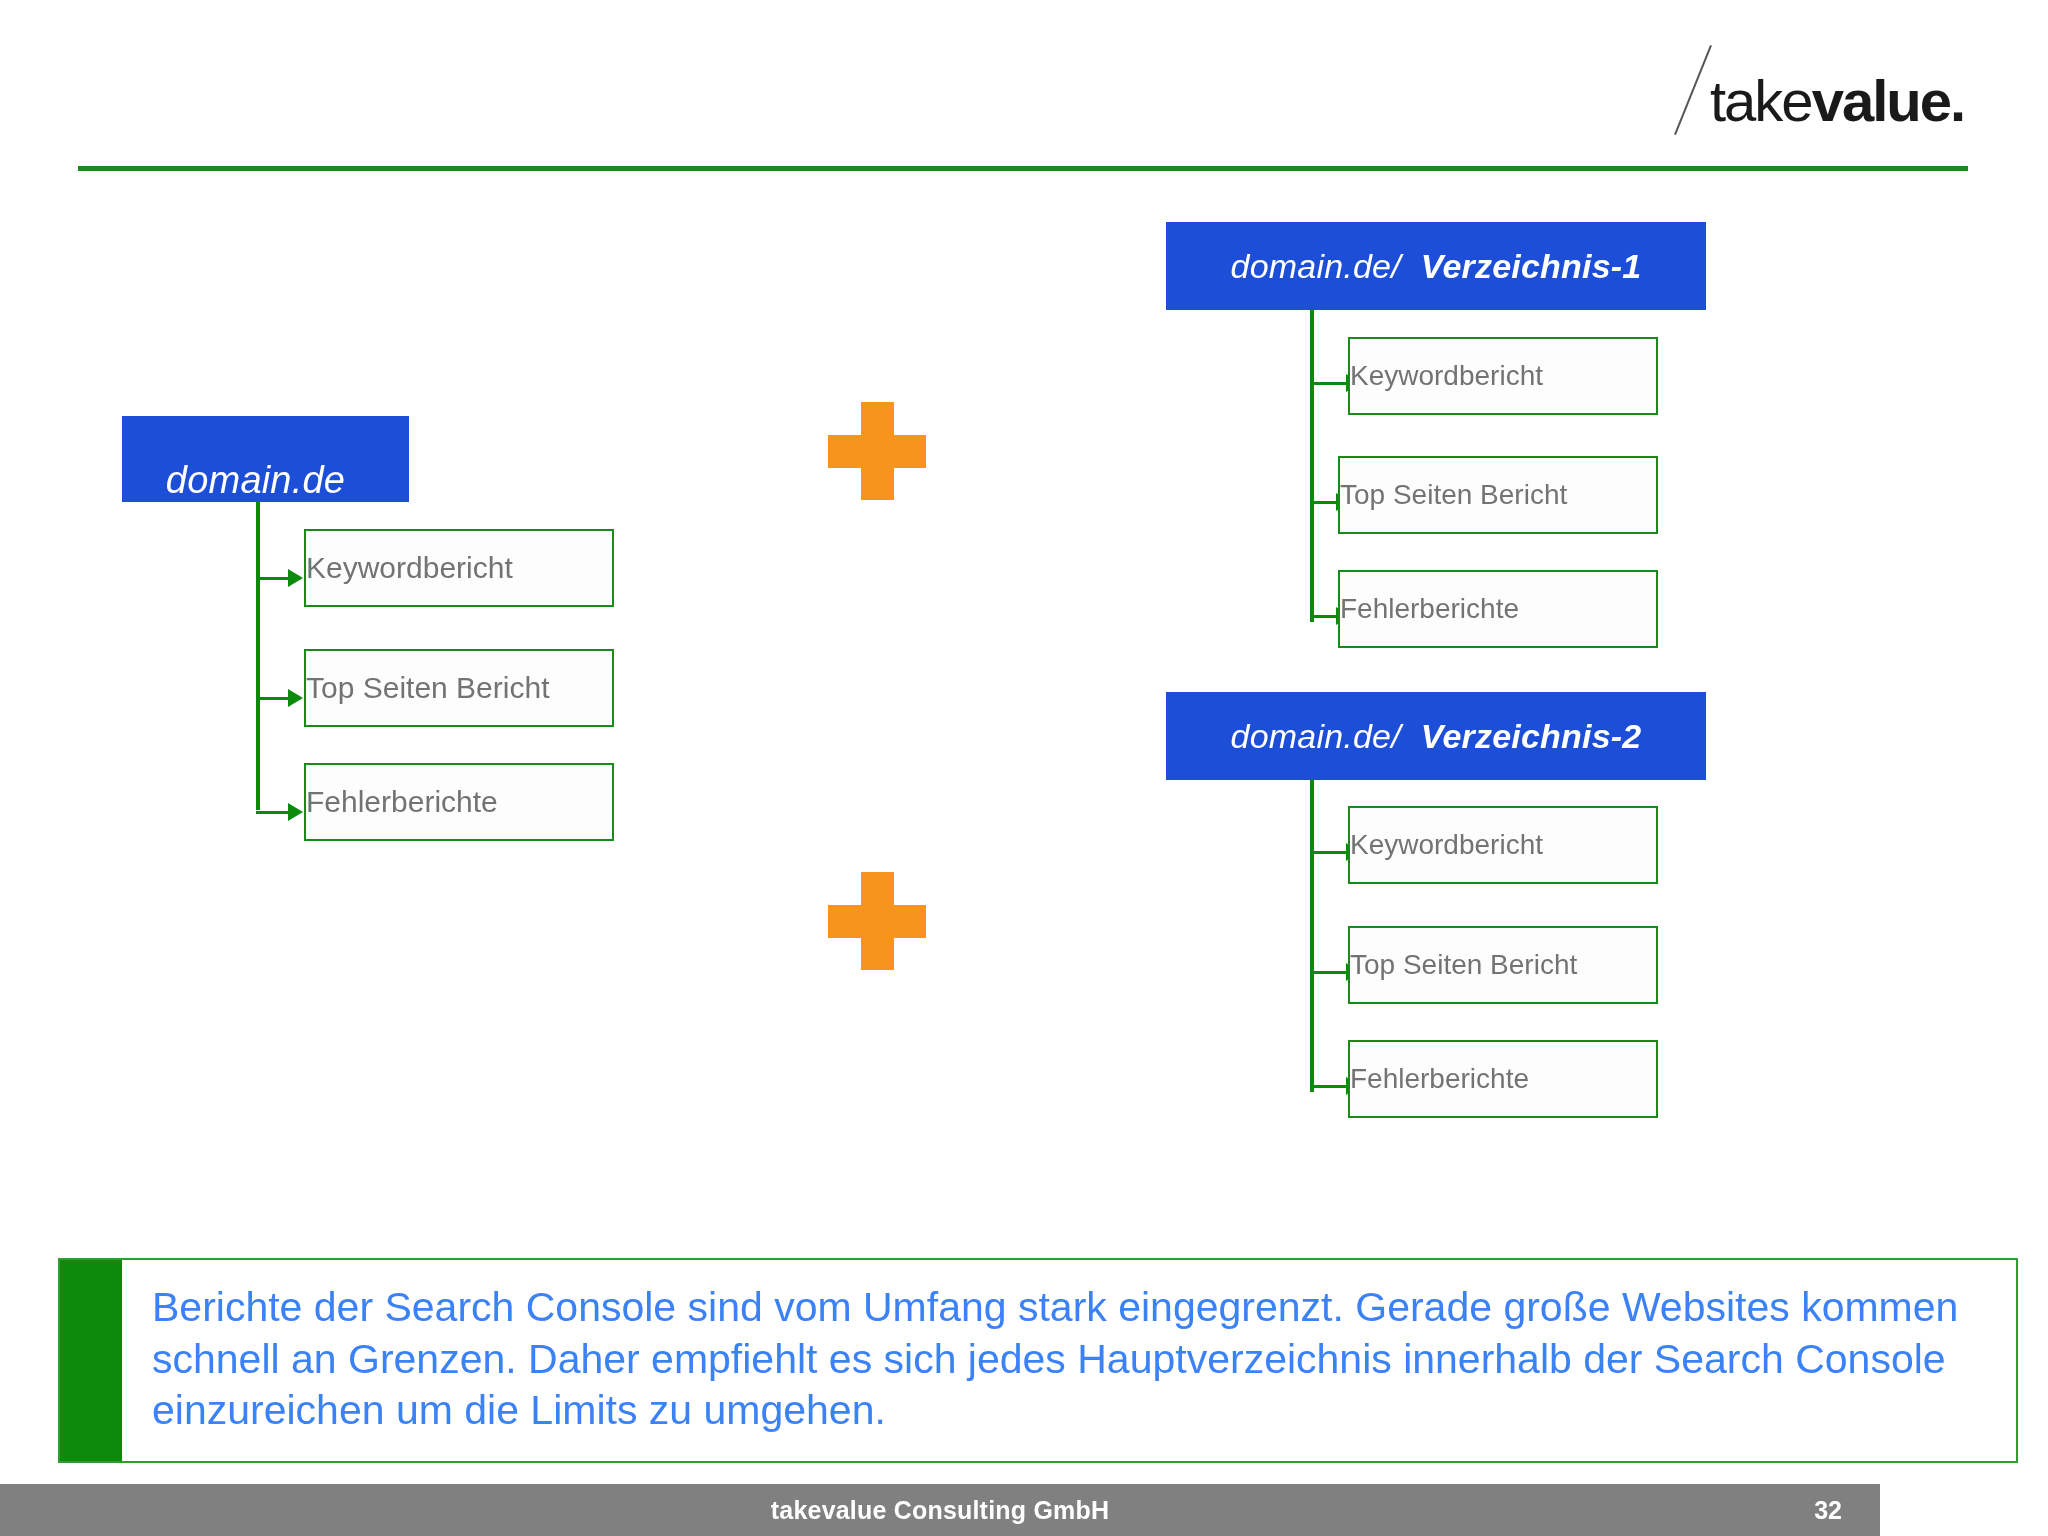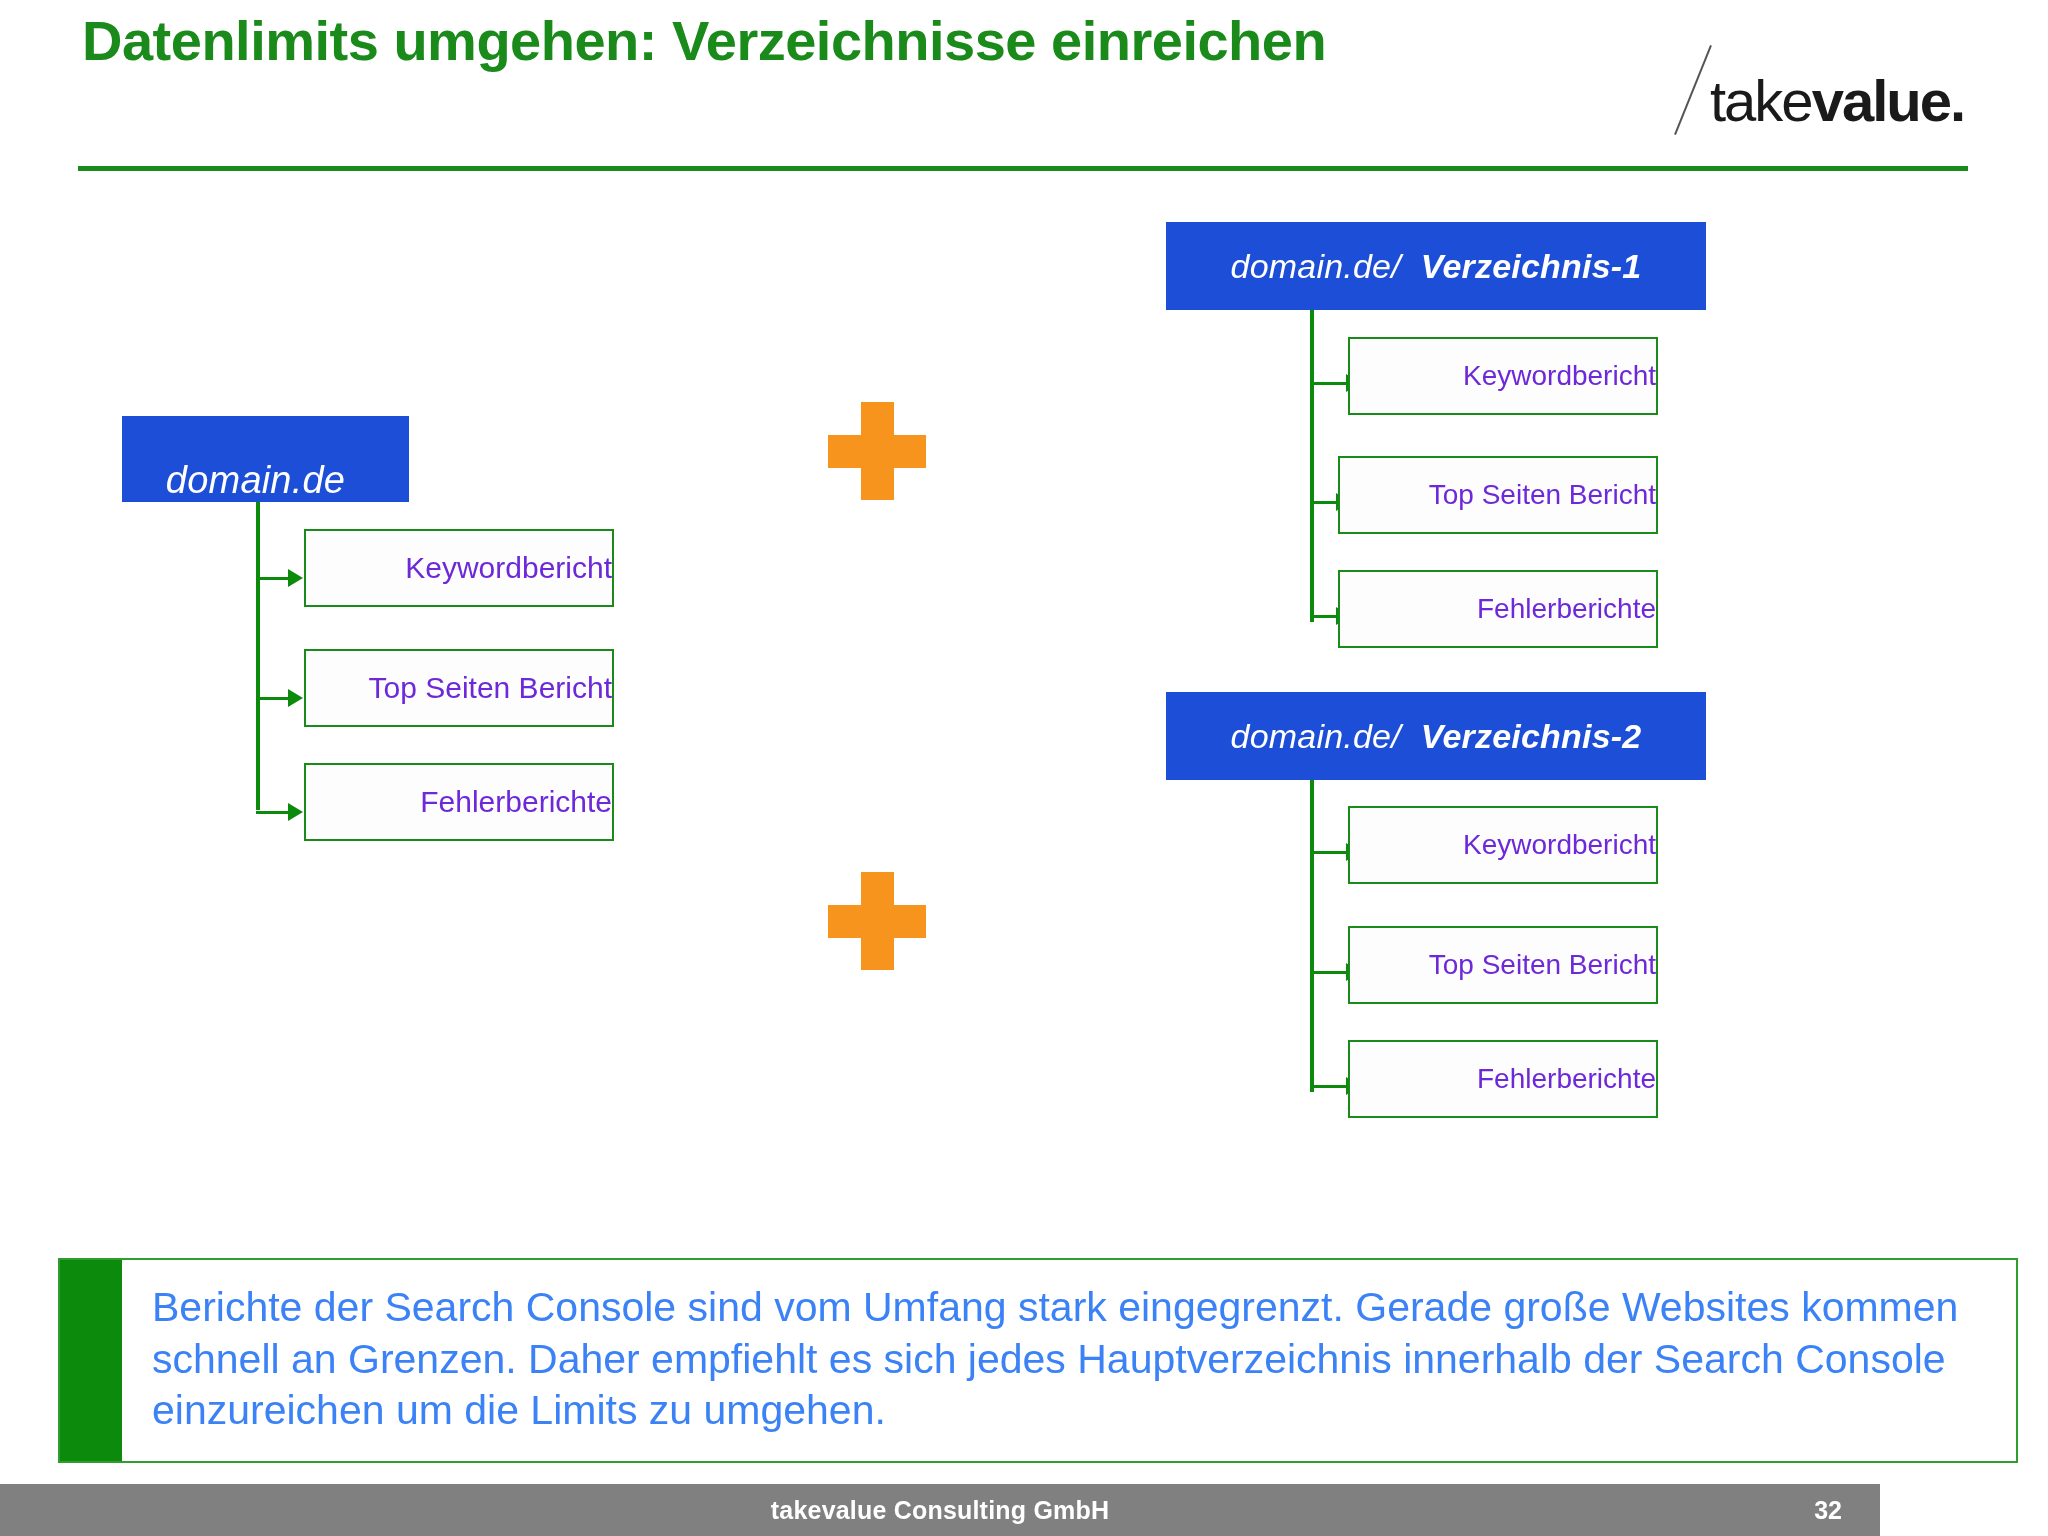--- a/index.html
+++ b/index.html
@@ -106,22 +106,22 @@
     width: 4px;
     background: #0b8a0b;
   }
 
   .leaf {
     position: absolute;
     border: 2px solid #1a8a1a;
     background: #fcfdfc;
     display: flex;
     align-items: center;
-    justify-content: flex-end;
-    color: #6d28d9;
+    justify-content: flex-start;
+    color: #737373;
     font-size: 30px;
     white-space: nowrap;
   }
   .leaf.small { font-size: 28px; }
 
   .arrow {
     position: absolute;
     height: 20px;
   }
   .arrow .shaft {
@@ -202,21 +202,20 @@
     font-weight: bold;
     font-size: 25px;
   }
 </style>
 </head>
 <body>
 
 <div class="slide">
 
   <div class="title-block">
-    <div class="title-line2">Datenlimits umgehen:  Verzeichnisse einreichen</div>
   </div>
   <div class="title-rule"></div>
 
   <div class="logo">
     <div class="logo-slash"></div>
     <div class="logo-text"><span class="lt">take</span><b>value.</b></div>
   </div>
 
   <div class="tree">
     <div class="tree-head large" style="left:122px; top:416px; width:287px; height:86px;align-items:flex-end;">

